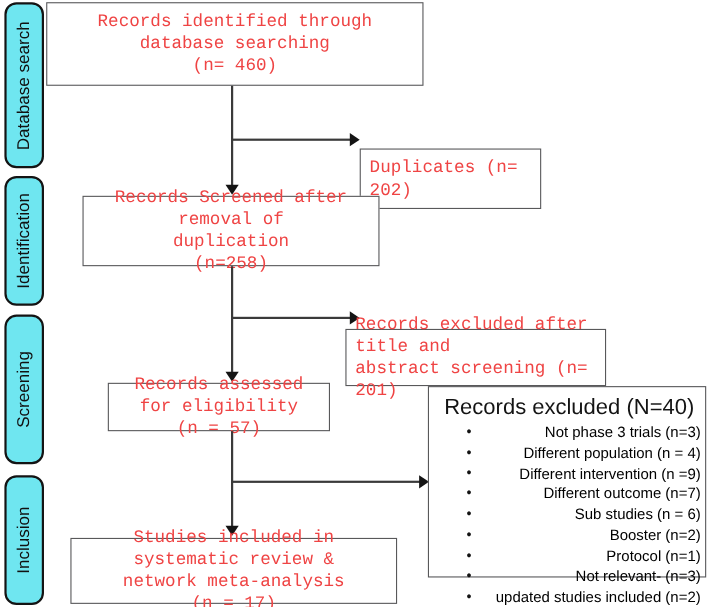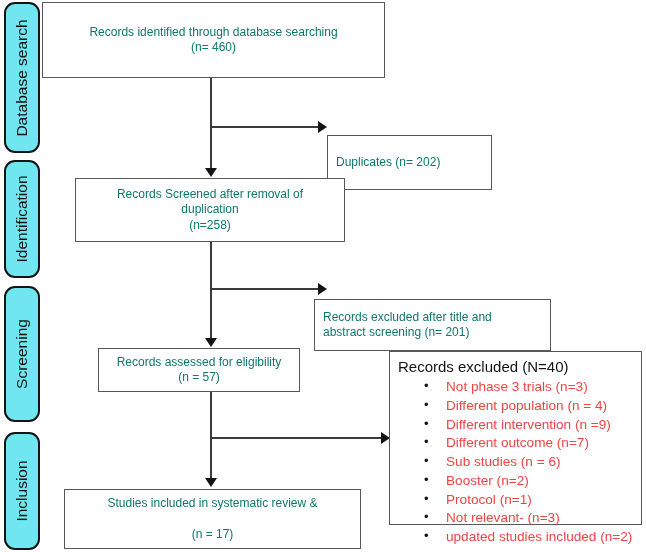--- a/index.html
+++ b/index.html
@@ -14,32 +14,32 @@
   .pill .pill-label{
       position:absolute;left:50%;top:50%;
       transform:translate(-50%,-50%) rotate(-90deg);
       transform-origin:center center;
       white-space:nowrap;font-size:15.5px;line-height:1;color:#111;}
 
   
   .box{position:absolute;box-sizing:border-box;background:#ffffff;
        border:1.4px solid #58585a;display:flex;align-items:center;
        justify-content:center;}
-  .box .box-text{font-size:12px;line-height:1.26;text-align:center;
-       padding:0 8px;color:#0f766e;}
+  .box .box-text{font-size:16px;line-height:1.26;text-align:center;
+       padding:0 8px;color:#ef4444;font-family:Liberation Mono, monospace;}
   .box.left-align{justify-content:flex-start;margin-top:36px;}
   .box.left-align .box-text{text-align:left;}
 
   
   #excl-box{position:absolute;box-sizing:border-box;background:#fff;
             border:1.4px solid #58585a;padding:6px 4px 4px 4px;}
-  #excl-title{font-size:15px;line-height:1.2;padding-left:4px;color:#141414;}
+  #excl-title{font-size:20px;line-height:1.2;padding-left:4px;color:#141414;text-align:center;}
   #excl-list{list-style:none;margin:2px 0 0 0;padding:0;}
   #excl-list li{position:relative;font-size:13.6px;line-height:1.38;
-                padding-left:52px;color:#ef4444;white-space:nowrap;}
+                padding-left:52px;color:#000000;white-space:nowrap;text-align:right;}
   #excl-list li::before{content:"\2022";position:absolute;left:30px;top:-1px;
                 font-size:13px;color:#141414;}
 
   
   .vline{position:absolute;width:1.6px;background:#3a3a3a;}
   .hline{position:absolute;height:1.6px;background:#3a3a3a;}
   .arrow-down{position:absolute;width:0;height:0;
       border-left:6px solid transparent;border-right:6px solid transparent;
       border-top:9px solid #141414;}
   .arrow-right{position:absolute;width:0;height:0;
@@ -128,18 +128,18 @@
       <li>Booster (n=2)</li>
       <li>Protocol (n=1)</li>
       <li>Not relevant- (n=3)</li>
       <li>updated studies included (n=2)</li>
     </ul>
   </div>
 
   <div class="box" style="left:64px;top:489px;width:297px;height:60px;">
     <div class="box-text">
       <span>Studies included in systematic review &amp;</span><br>
-      <br>
+      <span>network meta-analysis</span><br>
       <span>(n = 17)</span>
     </div>
   </div>
 
 </div>
 
 </body></html>

